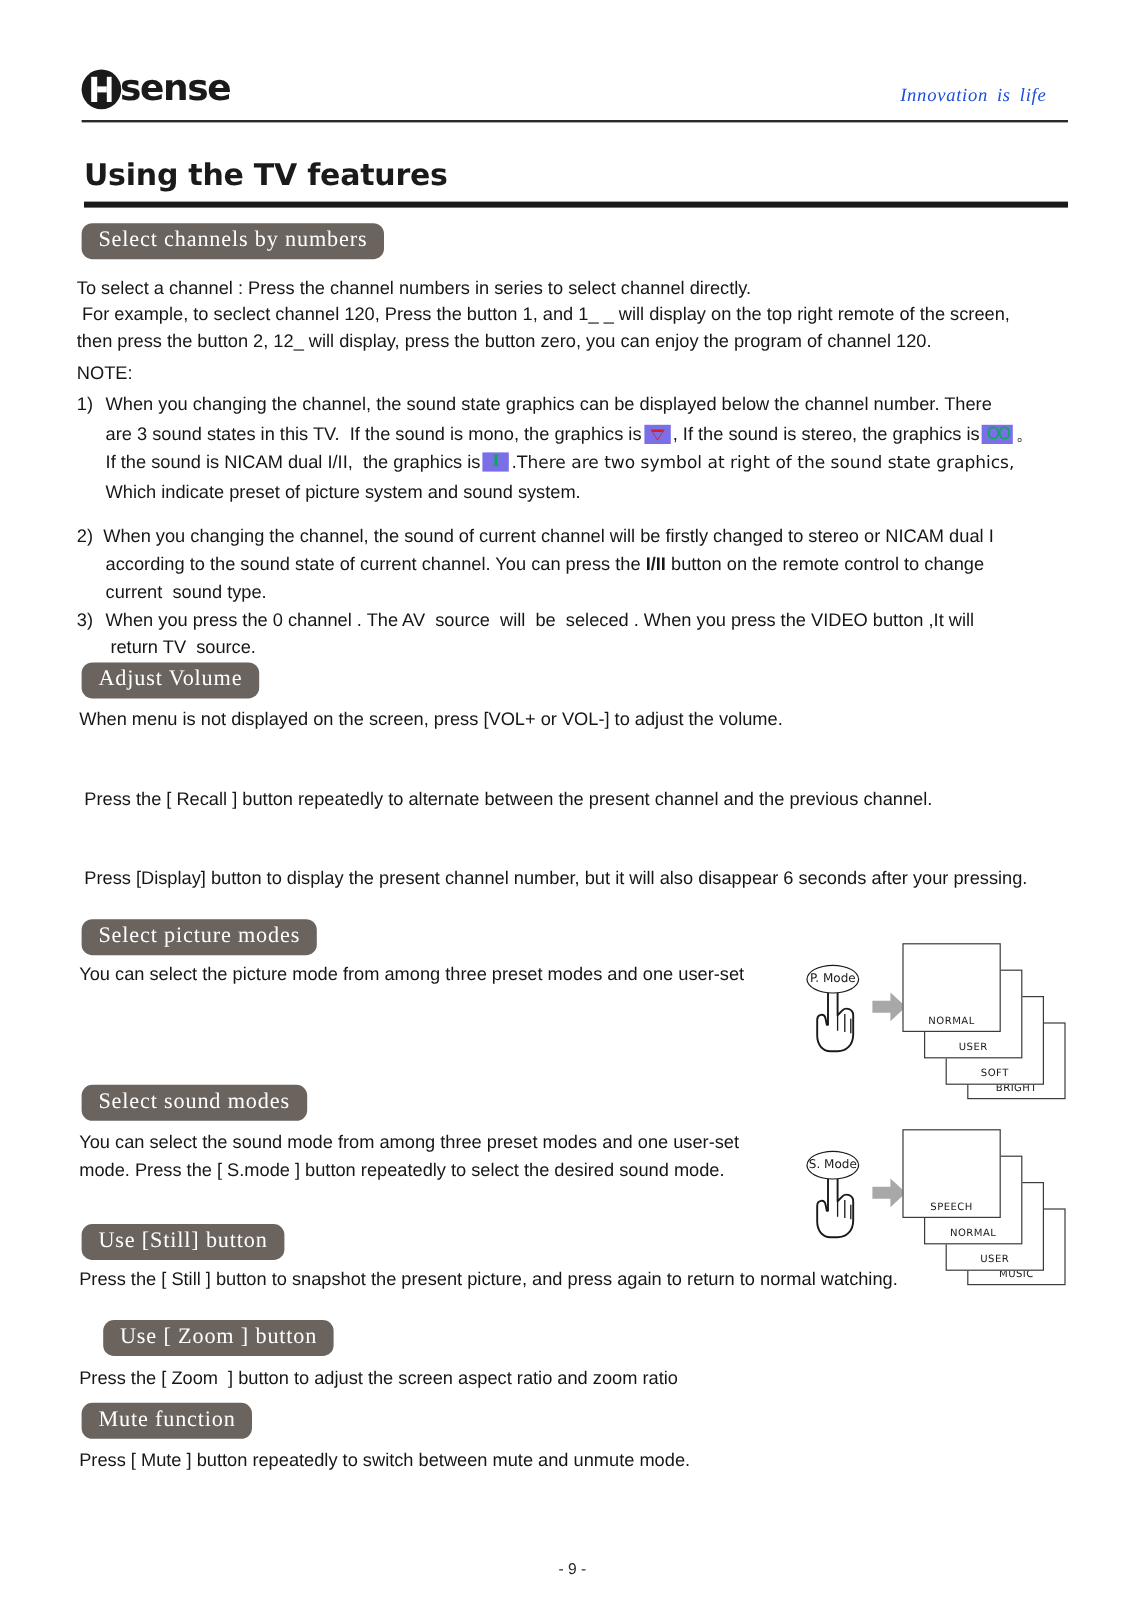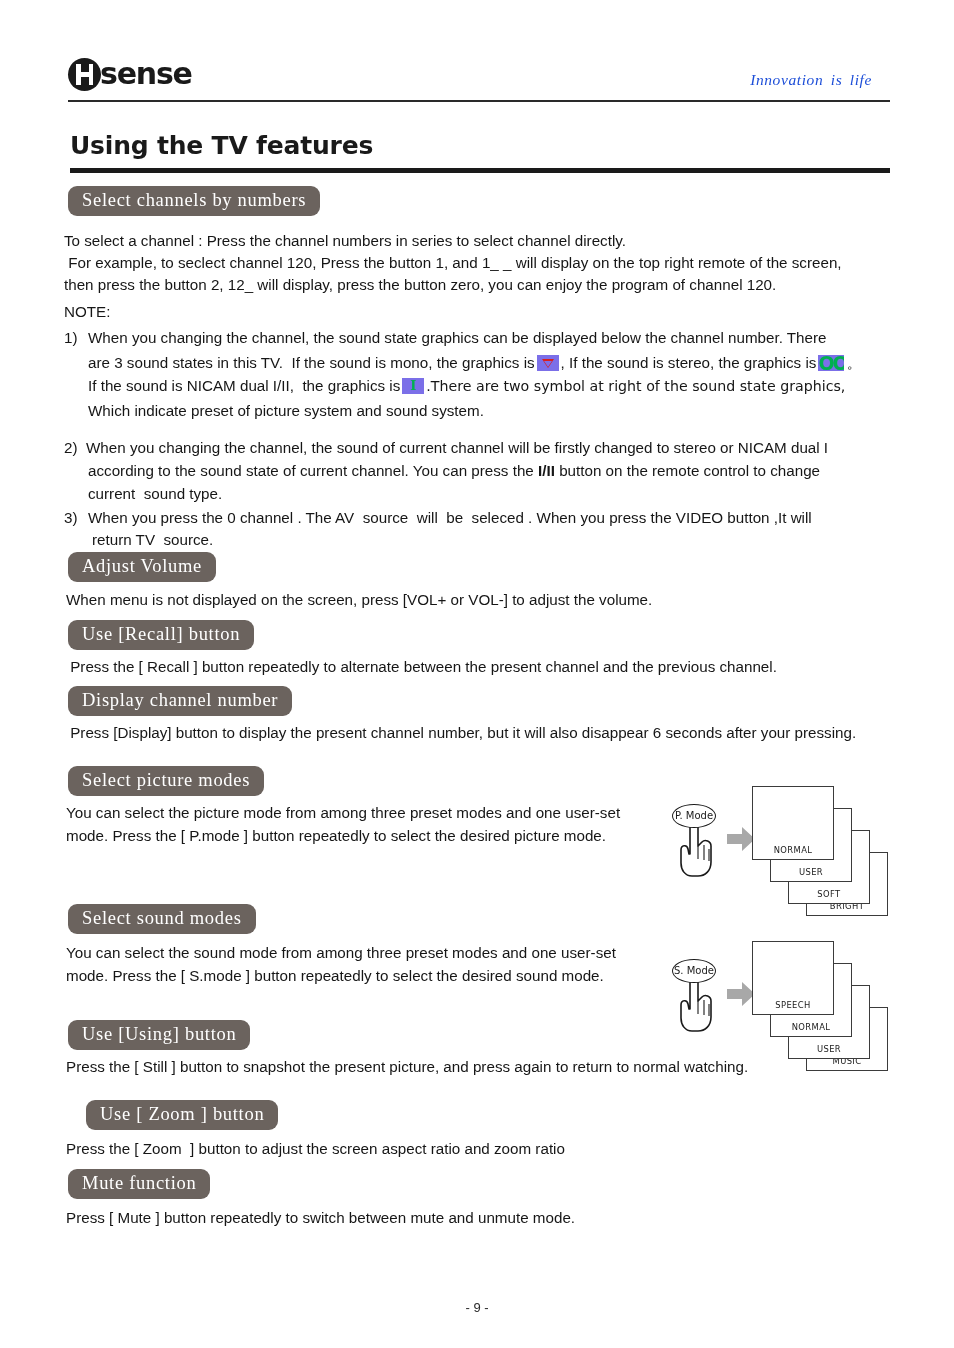--- a/index.html
+++ b/index.html
@@ -178,22 +178,22 @@
     width: 0;
     height: 0;
     border-left: 4px solid transparent;
     border-right: 4px solid transparent;
     border-top: 6px solid #7b6fe8;
     z-index: 2;
   }
   .badge-stereo {
     width: 26px;
     font-family: "DejaVu Sans", sans-serif;
-    font-size: 19px;
-    font-weight: 700;
+    font-size: 14px;
+    font-weight: 400;
     color: #00b050;
     line-height: 16px;
     letter-spacing: -2px;
   }
   .badge-nicam {
     font-family: "DejaVu Serif", serif;
     font-size: 13px;
     font-weight: 700;
     color: #00b050;
     line-height: 16px;
@@ -317,29 +317,26 @@
   <div class="txt" style="left:88px; top:483px; width:810px;">current  sound type.</div>
   <div class="txt" style="left:88px; top:460px; width:810px;"><span>according to the sound state of current channel. You can press the</span> <span class="b">I/II</span> <span>button on the remote control to change</span></div>
 
   <div class="txt" style="left:64px; top:507px;">3)</div>
   <div class="txt" style="left:88px; top:507px; width:810px;">When you press the 0 channel . The AV  source  will  be  seleced . When you press the VIDEO button ,It will</div>
   <div class="txt" style="left:92px; top:529px; width:810px;">return TV  source.</div>
 
   <div class="sec" style="left:68px; top:552px;">Adjust Volume</div>
   <div class="txt" style="left:66px; top:589px; width:820px;">When menu is not displayed on the screen, press [VOL+ or VOL-] to adjust the volume.</div>
 
-  <div class="sec" style="left:68px; top:620px;">Use [Recall]  button</div>
   <div class="txt" style="left:66px; top:656px; width:820px;"> Press the [ Recall ] button repeatedly to alternate between the present channel and the previous channel.</div>
 
-  <div class="sec" style="left:68px; top:686px;">Display channel number</div>
   <div class="txt" style="left:66px; top:722px; width:830px;"> Press [Display] button to display the present channel number, but it will also disappear 6 seconds after your pressing.</div>
 
   <div class="sec" style="left:68px; top:766px;">Select  picture modes</div>
   <div class="txt" style="left:66px; top:802px; width:600px;">You can select the picture mode from among three preset modes and one user-set</div>
-  <div class="txt" style="left:66px; top:825px; width:600px;">mode. Press the [ P.mode ] button repeatedly to select the desired picture mode.</div>
 
   <div class="diagram" style="left:664px; top:772px;">
     <div class="btn-oval">P. Mode</div>
     <svg class="hand" viewBox="0 0 40 62">
       <path d="M12 10 C12 5, 20 5, 20 10 L20 30 L24 26 C27 23, 33 25, 33 30 L33 46 C33 55, 27 60, 20 60 L14 60 C7 60, 3 54, 3 47 L3 34 C3 29, 9 28, 10 33 L11 38 L12 38 Z" fill="#ffffff" stroke="#1a1a1a" stroke-width="1.6" stroke-linejoin="round"></path>
       <path d="M20 30 L20 43 M26 29 L26 44 M31 33 L31 45" fill="none" stroke="#1a1a1a" stroke-width="1.1"></path>
     </svg>
     <svg class="arrow" viewBox="0 0 30 26">
       <path d="M1 8 L16 8 L16 1 L29 13 L16 25 L16 18 L1 18 Z" fill="#a8a8a8"></path>
     </svg>
@@ -381,21 +378,21 @@
         </div>
       <div class="card c2">
           <span>NORMAL</span>
         </div>
       <div class="card c1">
           <span>SPEECH</span>
         </div>
     </div>
   </div>
 
-  <div class="sec" style="left:68px; top:1020px;">Use  [Using]  button</div>
+  <div class="sec" style="left:68px; top:1020px;">Use  [Still]  button</div>
   <div class="txt" style="left:66px; top:1056px; width:820px;">Press the [ Still ] button to snapshot the present picture, and press again to return to normal watching.</div>
 
   <div class="sec" style="left:68px; top:1100px;margin-left:18px;">Use  [ Zoom ]  button</div>
   <div class="txt" style="left:66px; top:1138px; width:820px;">Press the [ Zoom  ] button to adjust the screen aspect ratio and zoom ratio</div>
 
   <div class="sec" style="left:68px; top:1169px;">Mute function</div>
   <div class="txt" style="left:66px; top:1207px; width:820px;">Press [ Mute ] button repeatedly to switch between mute and unmute mode.</div>
 
   <div class="footer">- 9 -</div>
 

